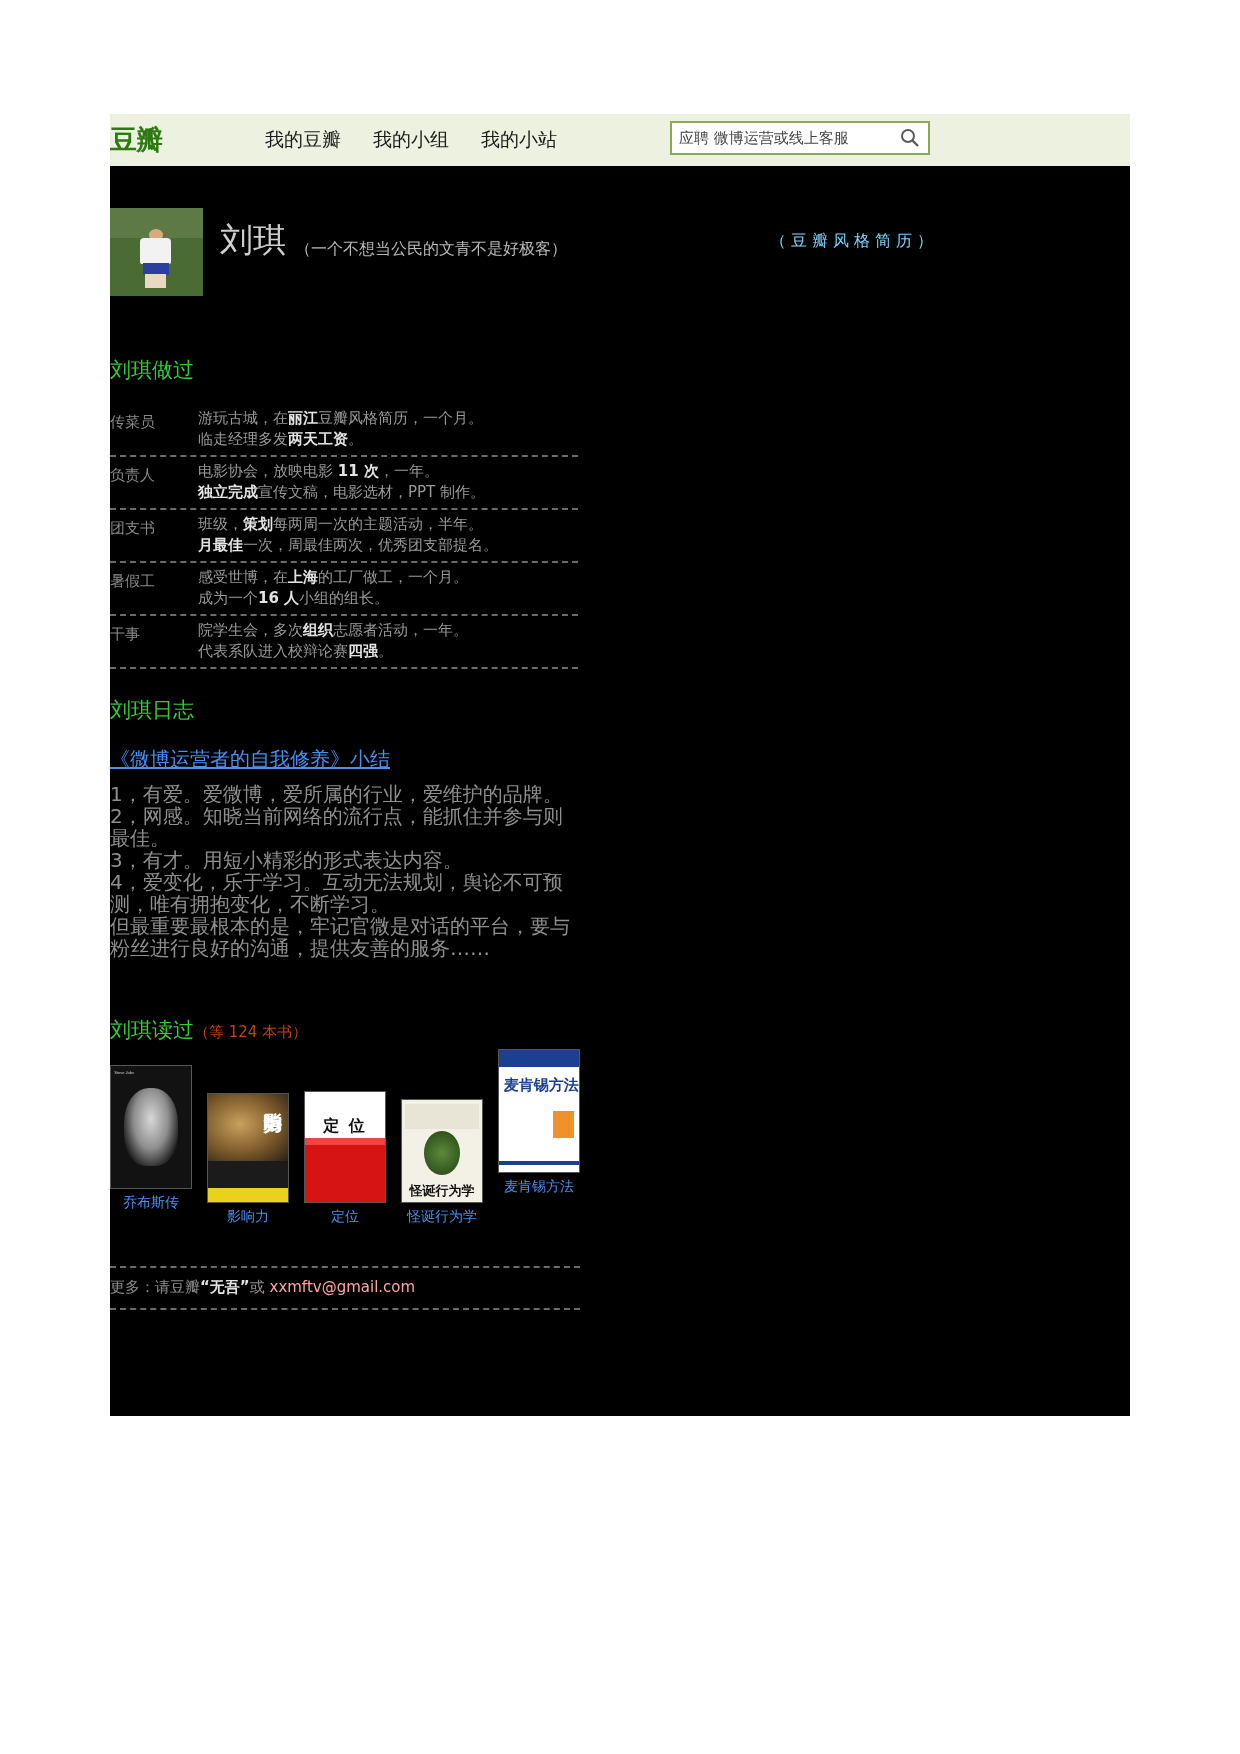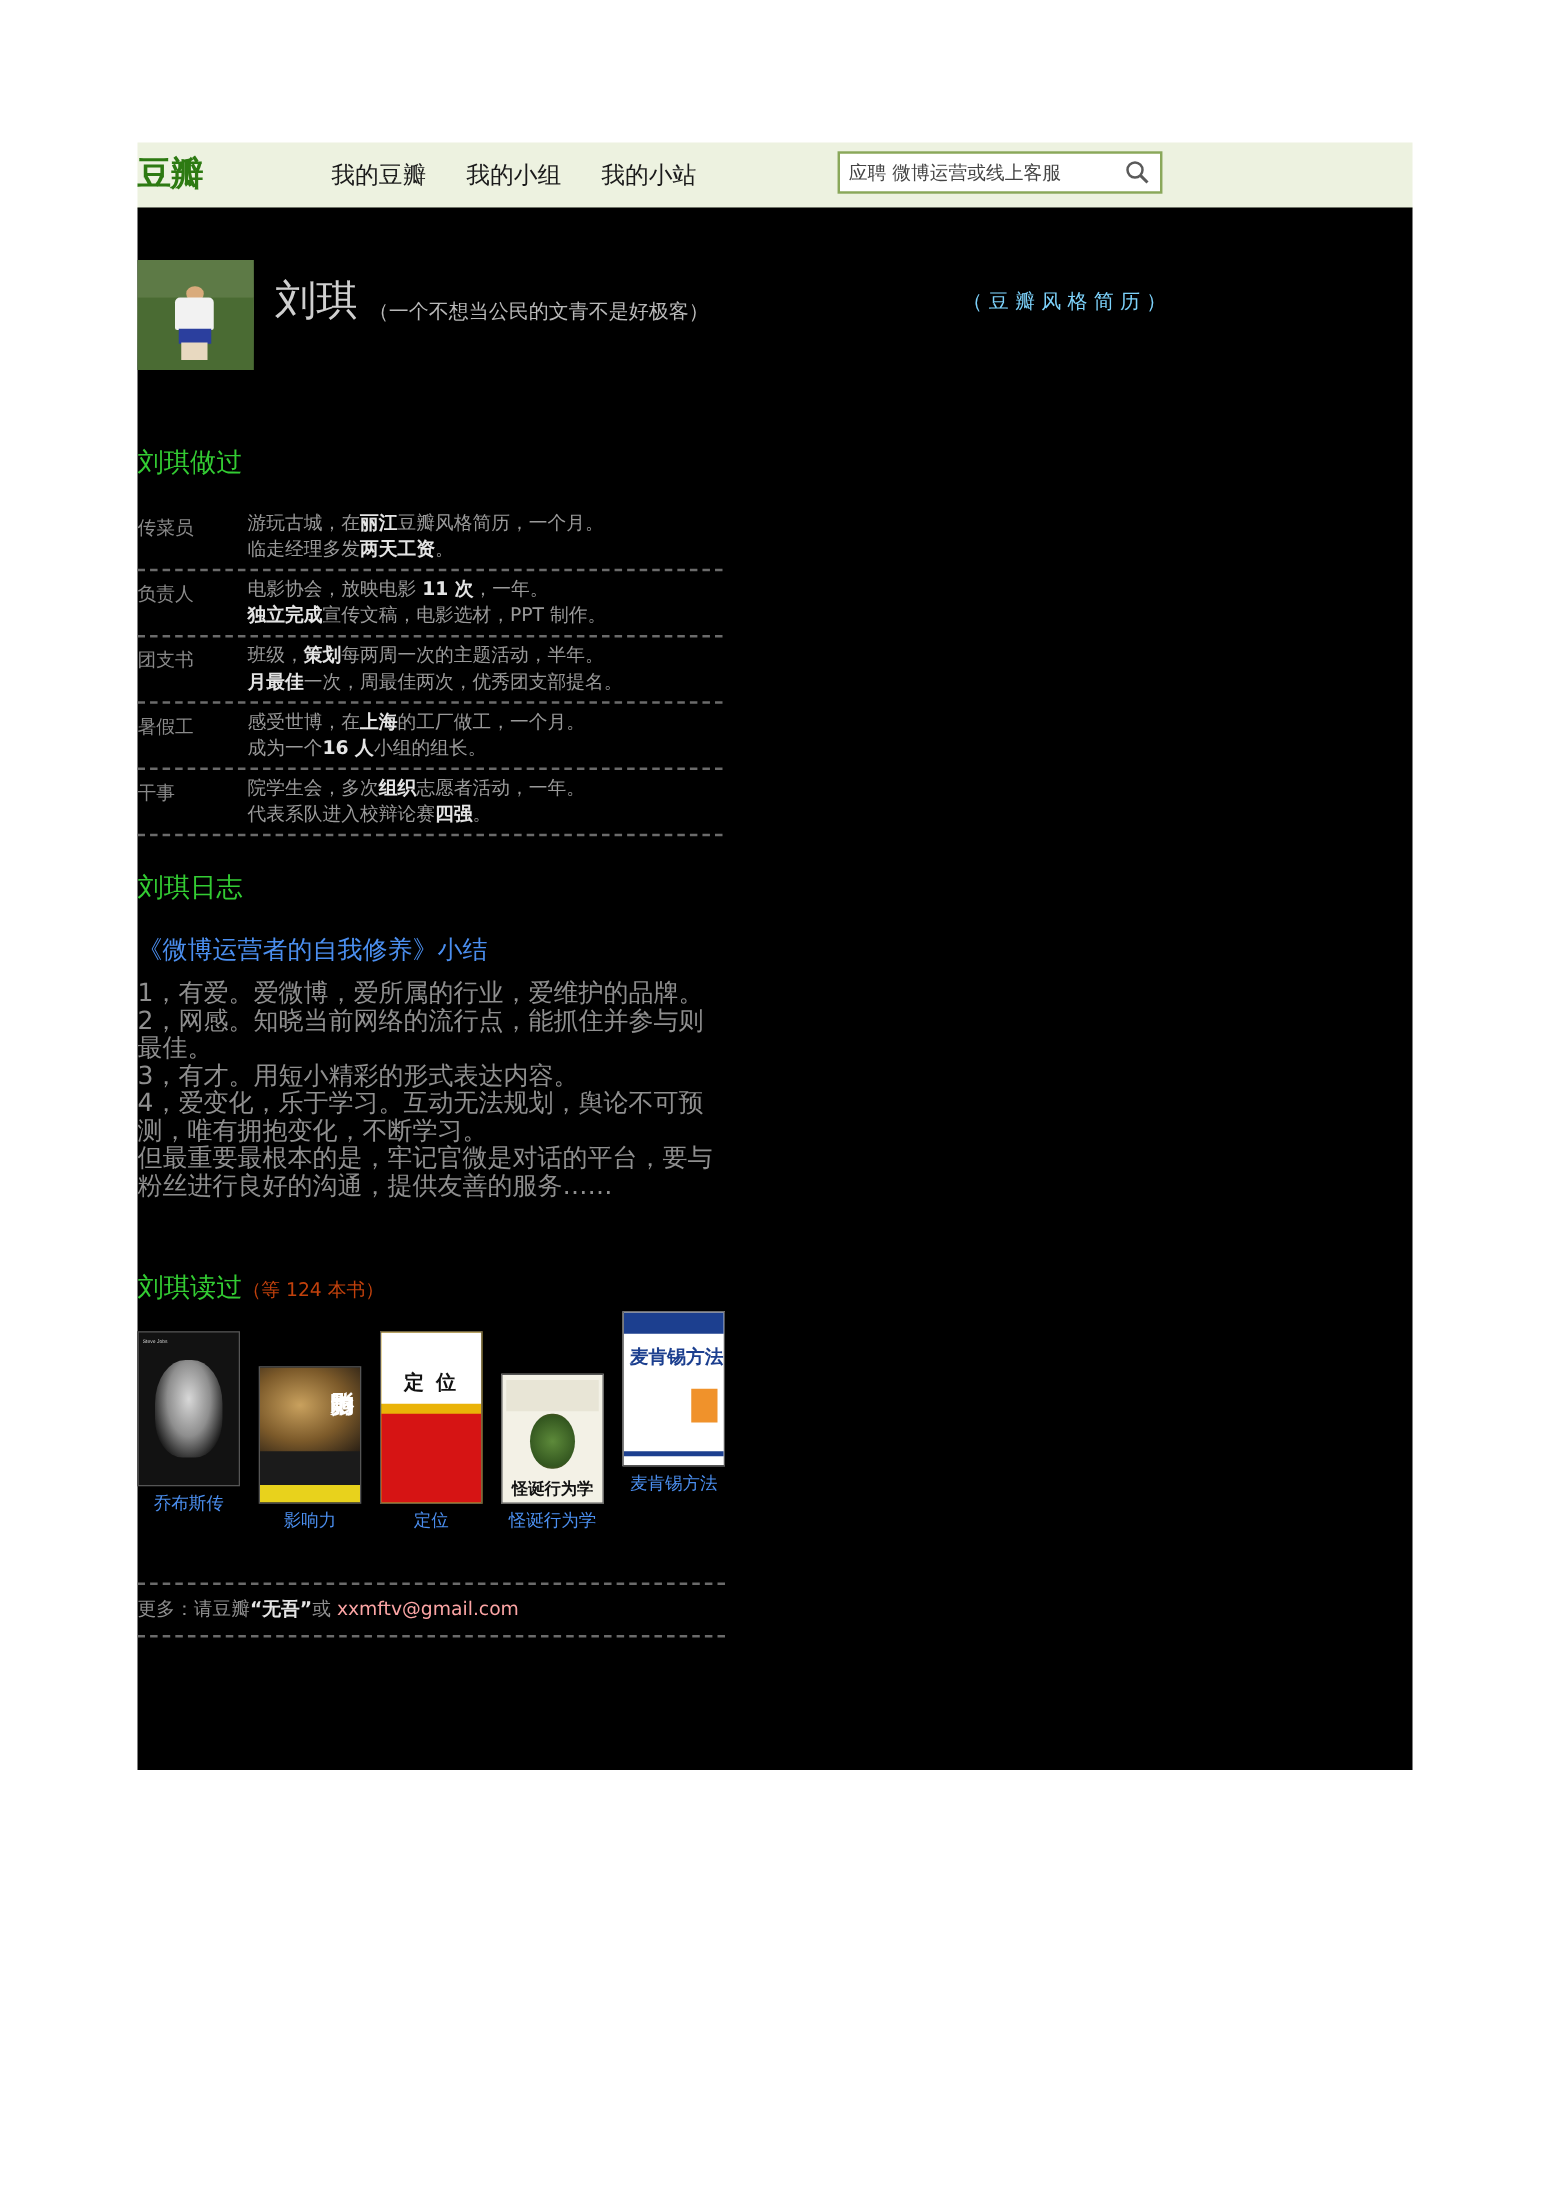--- a/index.html
+++ b/index.html
@@ -202,20 +202,21 @@
     position: absolute;
     left: 0px;
     top: 580px;
     width: 470px;
   }
   .diary-title {
     font-size: 20px;
     color: #4b8ff0;
     font-family: "DejaVu Sans", sans-serif;
     margin-bottom: 10px;
+    text-decoration: underline;
   }
   .diary-body {
     font-size: 20px;
     line-height: 22px;
     color: #8f8f8f;
     font-family: "DejaVu Sans", sans-serif;
   }
 
   
   .books {
@@ -277,21 +278,21 @@
   .cv-jobs { height:124px; background:#121212; }
   .cv-jobs .face { position:absolute; left:16%; top:18%; width:68%; height:64%;
      background:radial-gradient(ellipse at 50% 40%, #d8d8d8 0%, #8e8e8e 45%, #1d1d1d 78%); border-radius:45% 45% 40% 40%; }
   .cv-jobs .t { position:absolute; left:4%; top:3%; font-size:4px; color:#cfcfcf; }
   .cv-yxl { height:110px; background:#1b1b1b; }
   .cv-yxl .art { position:absolute; left:0; top:0; width:100%; height:62%;
      background:radial-gradient(ellipse at 40% 45%, #c9a15e 0%, #7c5a2a 55%, #2a2015 100%); }
   .cv-yxl .big { position:absolute; right:4px; top:4px; font-size:19px; font-weight:bold; color:#ffffff;
      writing-mode: vertical-rl; line-height:20px; font-family:"DejaVu Serif", serif; }
   .cv-yxl .bar { position:absolute; left:0; bottom:0; width:100%; height:13%; background:#e8d21c; }
-  .cv-dw { height:138px; background:#eab308; }
+  .cv-dw { height:112px; background:#ef4444; }
   .cv-dw .top { position:absolute; left:0; top:0; width:100%; height:42%; background:#ffffff; }
   .cv-dw .ttl { position:absolute; left:0; top:22%; width:100%; text-align:center;
      font-size:16px; font-weight:bold; color:#111; letter-spacing:2px; font-family:"DejaVu Serif", serif; }
   .cv-dw .red { position:absolute; left:0; bottom:0; width:100%; height:52%; background:#d61414; }
   .cv-gd { height:104px; background:#f3f1e6; }
   .cv-gd .texttop { position:absolute; left:4%; top:4%; width:92%; height:24%; background:#e8e5d6; }
   .cv-gd .tree { position:absolute; left:28%; top:30%; width:44%; height:44%;
      background:radial-gradient(circle at 50% 50%, #5d8a3a 0%, #33561f 70%, #6b4a1e 100%); border-radius:50%; }
   .cv-gd .lbl { position:absolute; left:0; bottom:2px; width:100%; text-align:center;
      font-size:13px; font-weight:bold; color:#111; font-family:"DejaVu Serif", serif; }

